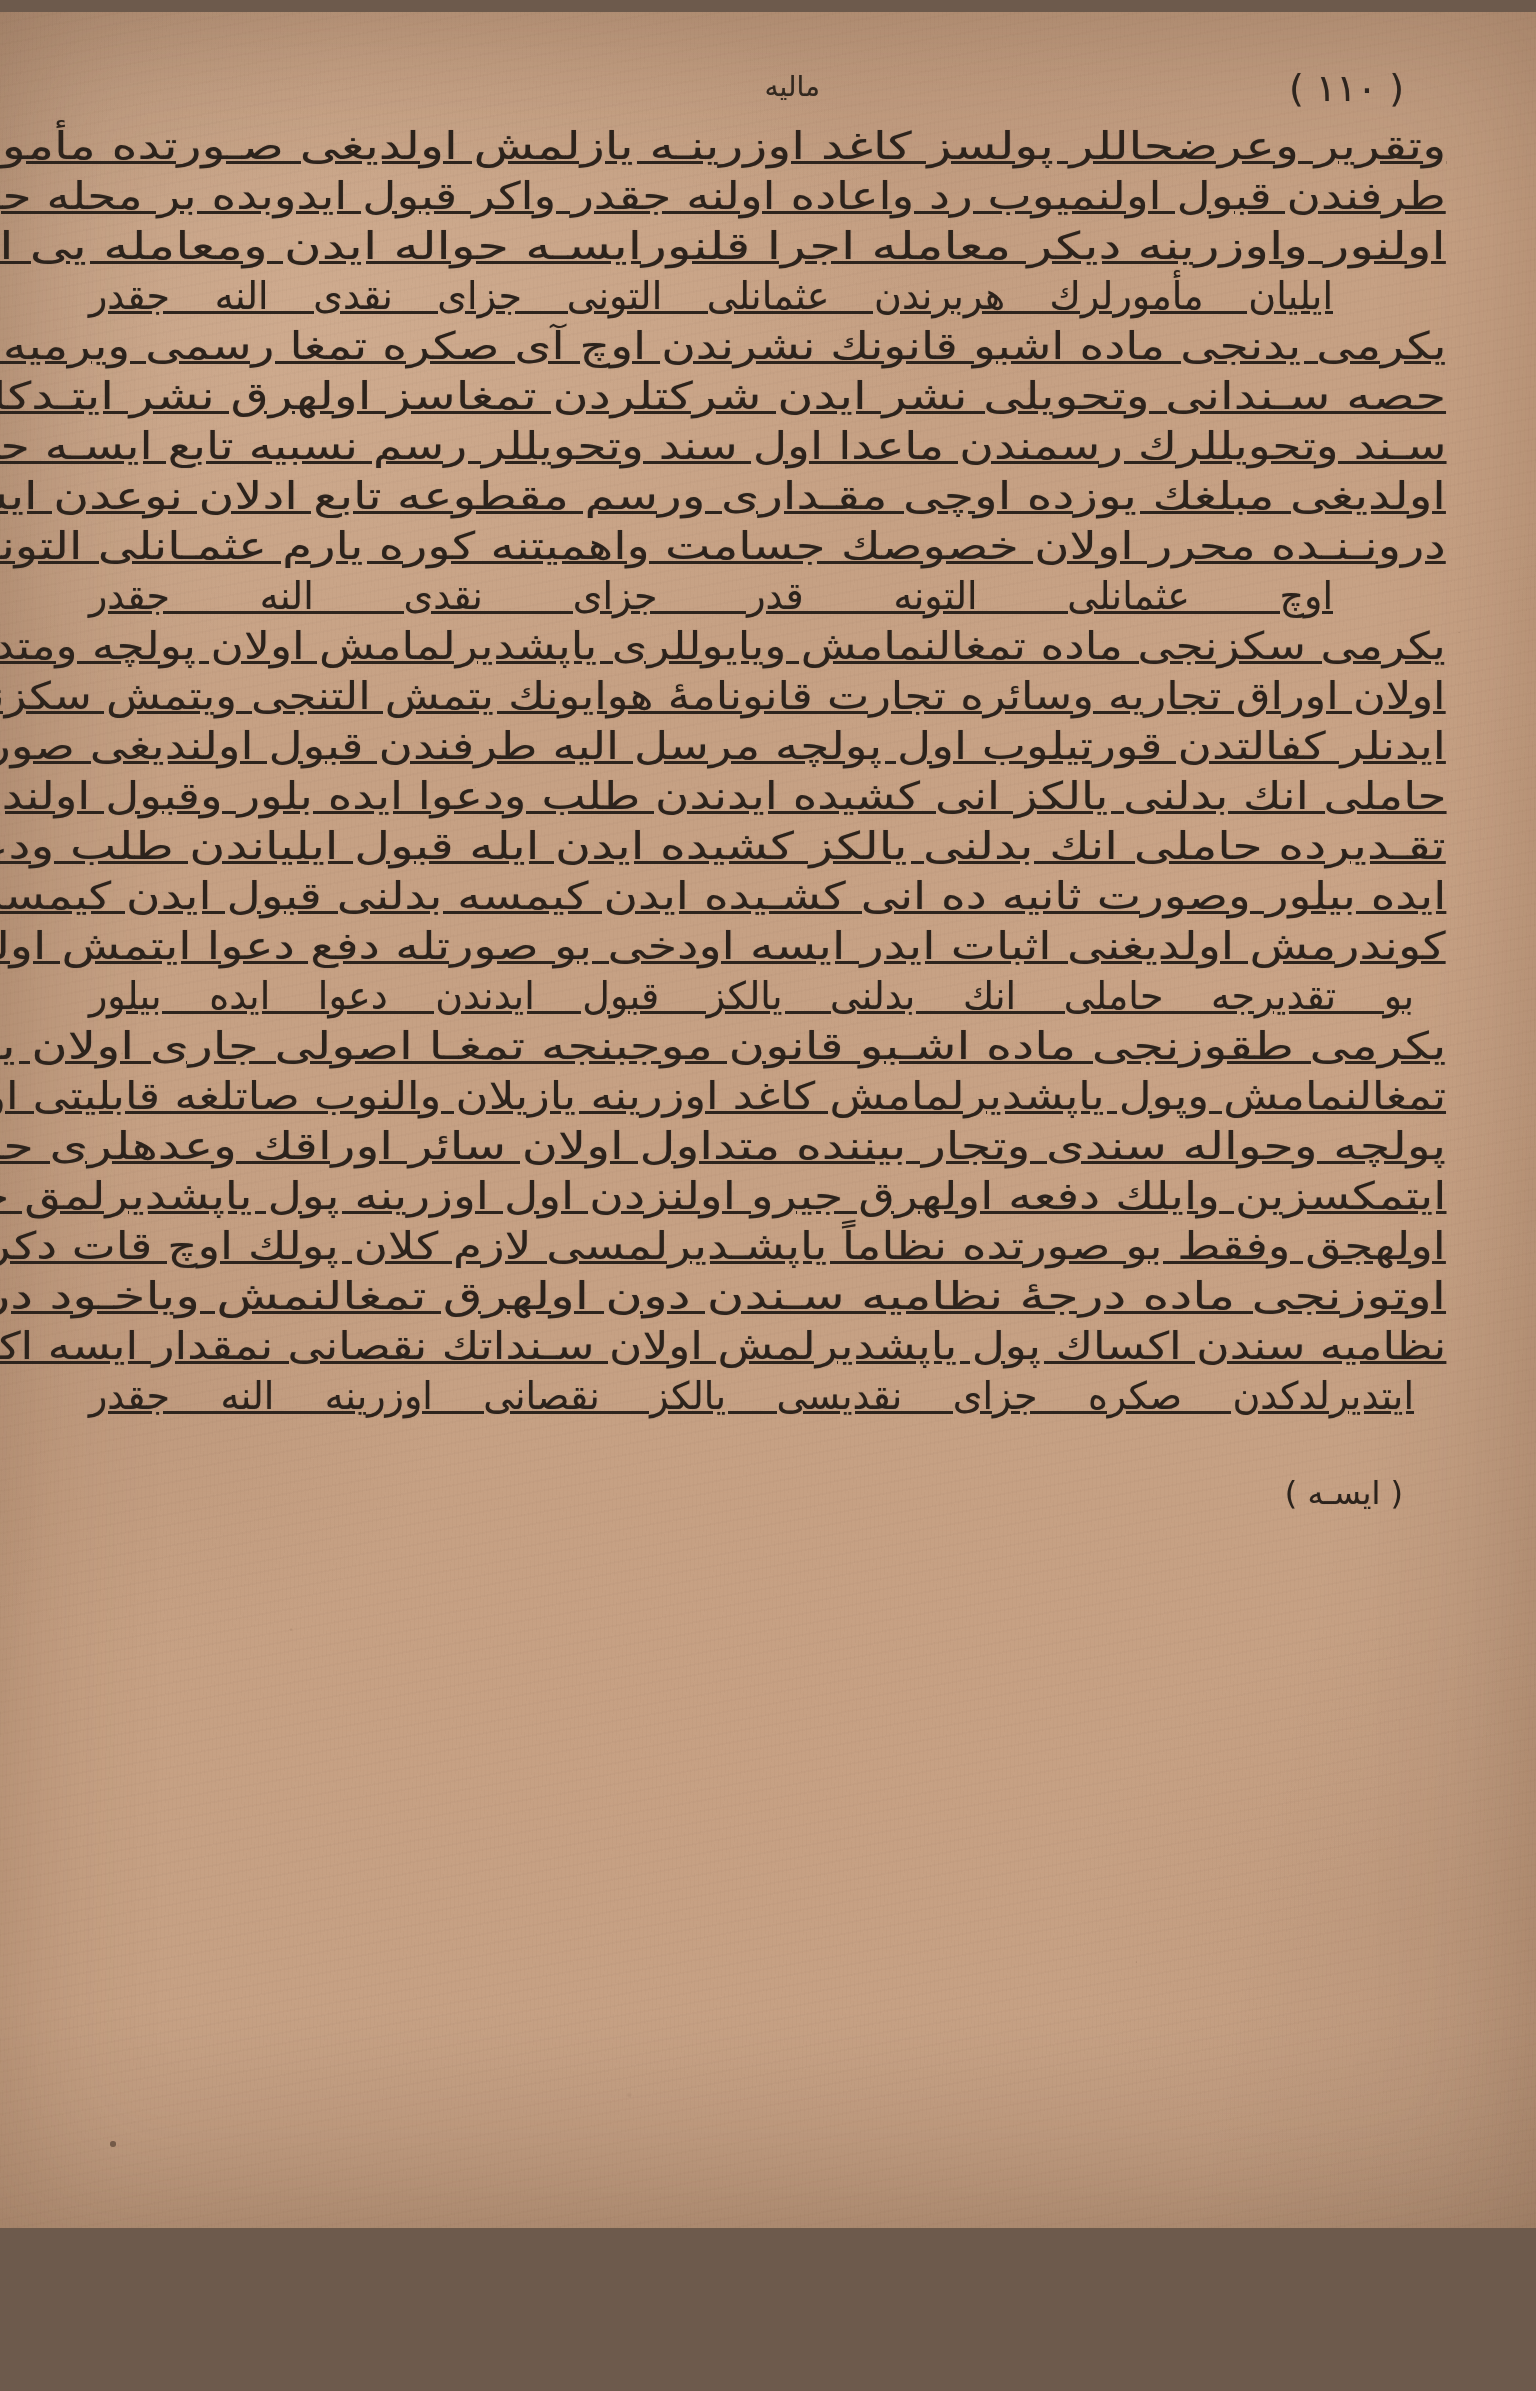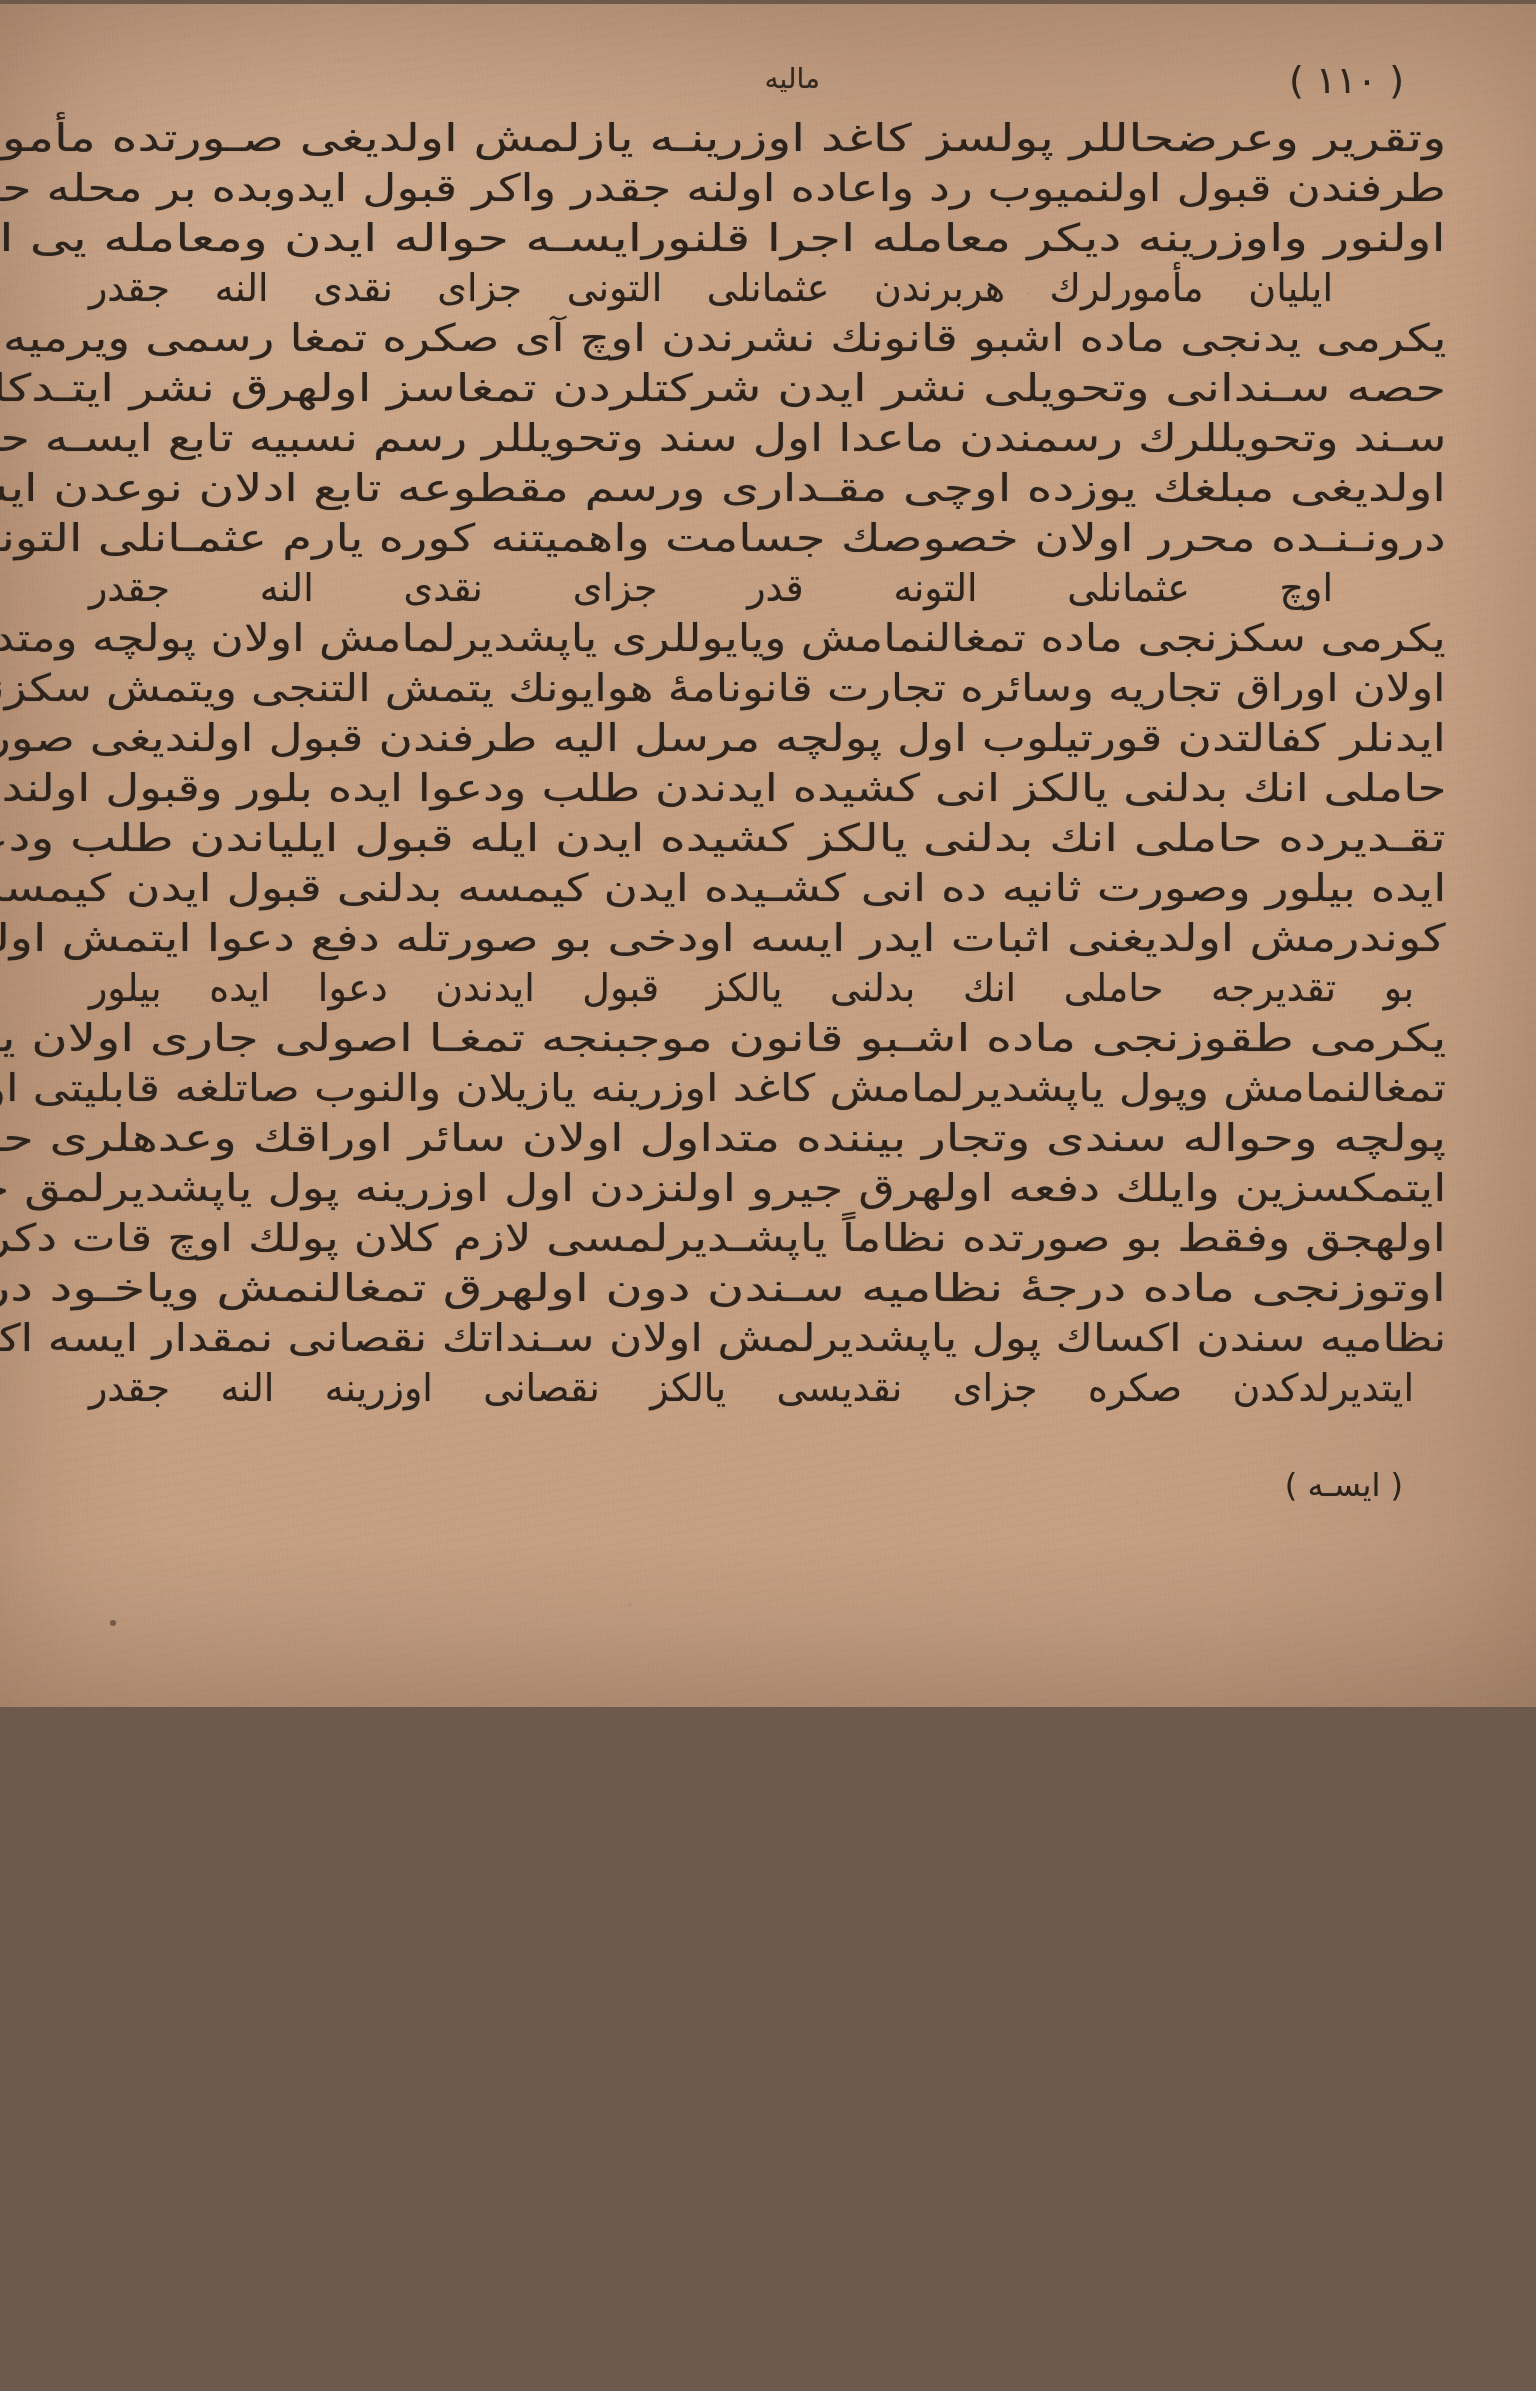--- a/index.html
+++ b/index.html
@@ -4,37 +4,38 @@
 <title>Maliye — 110</title>
 <style>
   html, body {
     margin: 0;
     padding: 0;
     background: #6d5a4c;
   }
   .page {
     position: relative;
     width: 1537px;
-    height: 1703px;
-    margin: 4px auto;
+    height: 2216px;
+    margin: 12px auto;
     overflow: hidden;
     background-color: #c9a588;
     background-image:
       radial-gradient(ellipse 847px 584px at 22% 14%, rgba(214,180,152,0.55) 0%, rgba(214,180,152,0) 70%),
       radial-gradient(ellipse 716px 659px at 82% 40%, rgba(205,167,138,0.50) 0%, rgba(205,167,138,0) 72%),
       radial-gradient(ellipse 942px 527px at 48% 78%, rgba(199,160,131,0.45) 0%, rgba(199,160,131,0) 74%),
       radial-gradient(ellipse 395px 358px at 10% 62%, rgba(176,138,110,0.30) 0%, rgba(176,138,110,0) 75%),
       radial-gradient(ellipse 471px 395px at 92% 86%, rgba(176,138,110,0.26) 0%, rgba(176,138,110,0) 75%),
       radial-gradient(ellipse 358px 282px at 62% 8%, rgba(188,150,122,0.30) 0%, rgba(188,150,122,0) 78%),
       linear-gradient(101deg, rgba(0,0,0,0.055) 0%, rgba(0,0,0,0) 18%, rgba(0,0,0,0) 82%, rgba(0,0,0,0.06) 100%),
       linear-gradient(180deg, rgba(0,0,0,0.05) 0%, rgba(0,0,0,0) 10%, rgba(0,0,0,0) 90%, rgba(0,0,0,0.07) 100%),
       linear-gradient(0deg, #c6a184 0%, #c6a184 100%);
     font-family: "DejaVu Sans", "Liberation Sans", sans-serif;
     color: #2d241d;
     box-shadow: inset 0 0 151px rgba(92,62,40,0.28);
+    text-decoration: underline;
   }
 
   
   .grain {
     position: absolute;
     inset: 0;
     pointer-events: none;
     opacity: 0.5;
     background-image:
       repeating-linear-gradient(92deg, rgba(120,86,60,0.055) 0px, rgba(120,86,60,0.055) 0.9px, rgba(255,255,255,0) 0.9px, rgba(255,255,255,0) 3.8px),

